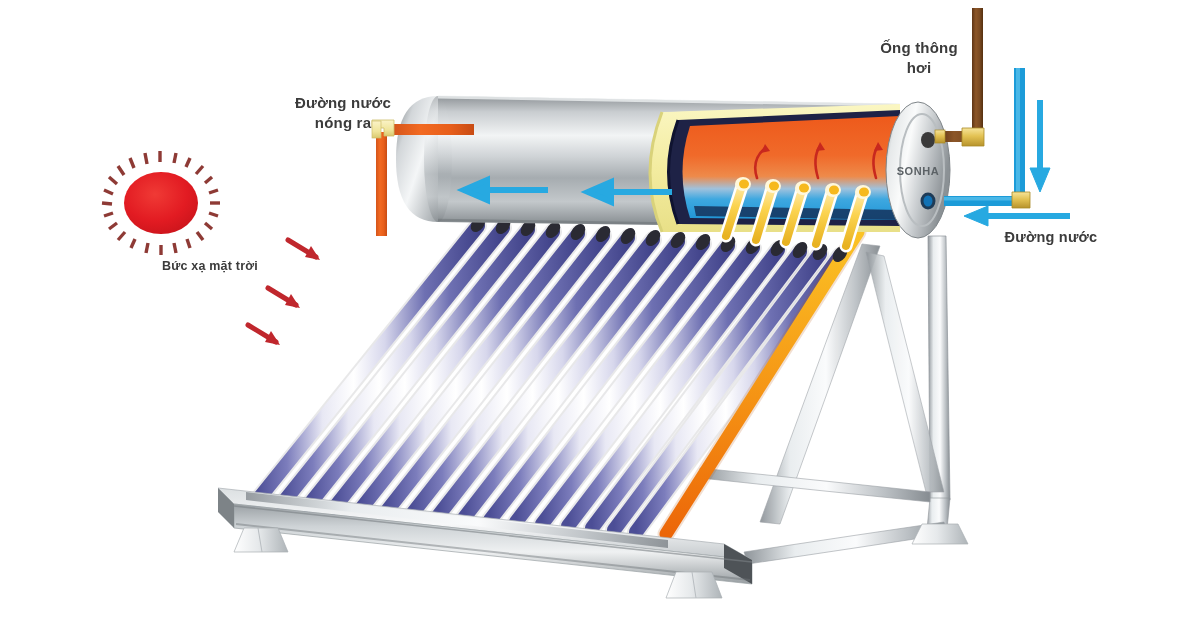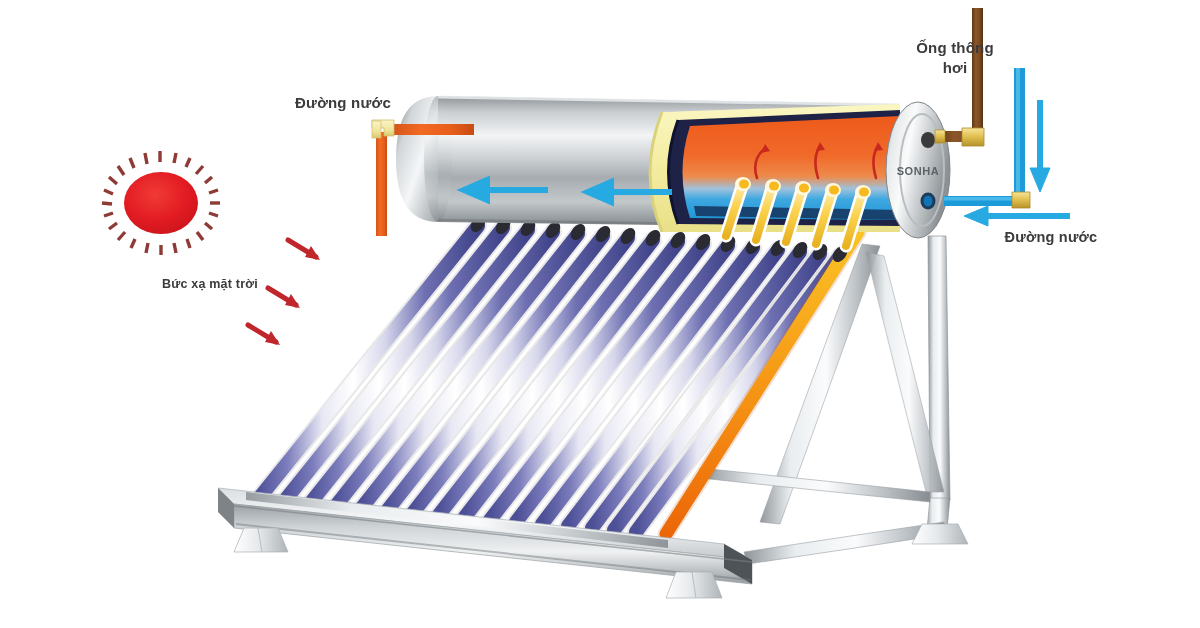--- a/index.html
+++ b/index.html
@@ -1,23 +1,23 @@
 <!DOCTYPE html>
 <html><head>
 <meta charset="utf-8">
 <title>Solar Water Heater Diagram</title>
 <style>
   html,body{margin:0;padding:0;background:#ffffff;}
   body{width:1200px;height:628px;overflow:hidden;font-family:"Liberation Sans",sans-serif;}
   #stage{position:relative;width:1200px;height:628px;background:#ffffff;}
   .lbl{position:absolute;font-family:"Liberation Sans",sans-serif;font-weight:bold;color:#3b3b3b;text-align:center;line-height:1.32;letter-spacing:.2px;}
   .lbl.l1{left:248px;top:93px;width:190px;font-size:15px;}
-  .lbl.l2{left:880px;top:38px;width:150px;font-size:15px;}
+  .lbl.l2{left:844px;top:38px;width:150px;font-size:15px;}
   .lbl.l3{left:962px;top:228px;width:178px;font-size:14.5px;}
-  .lbl.l4{left:125px;top:276px;width:170px;font-size:12.5px;}
+  .lbl.l4{left:125px;top:258px;width:170px;font-size:12.5px;}
   svg{display:block;position:absolute;left:0;top:0;}
 </style>
 </head>
 <body>
 
 <div id="stage">
 
   <svg width="1200" height="628" viewBox="0 0 1200 628">
     <defs>
       <linearGradient id="gTankBody" x1="0" y1="0" x2="0" y2="1">
@@ -442,20 +442,21 @@
       </g>
     </g>
 
     <g>
       <path d="M246 492 L668 540 L668 548 L246 500 Z" fill="url(#gFrame)" opacity="0.9"></path>
     </g>
   </svg>
 
   <div class="lbl l1">
     <div>Đường nước</div>
+    <div>nóng ra</div>
   </div>
 
   <div class="lbl l2">
     <div>Ống thông</div>
     <div>hơi</div>
   </div>
 
   <div class="lbl l3">
     <div>Đường nước</div>
   </div>

